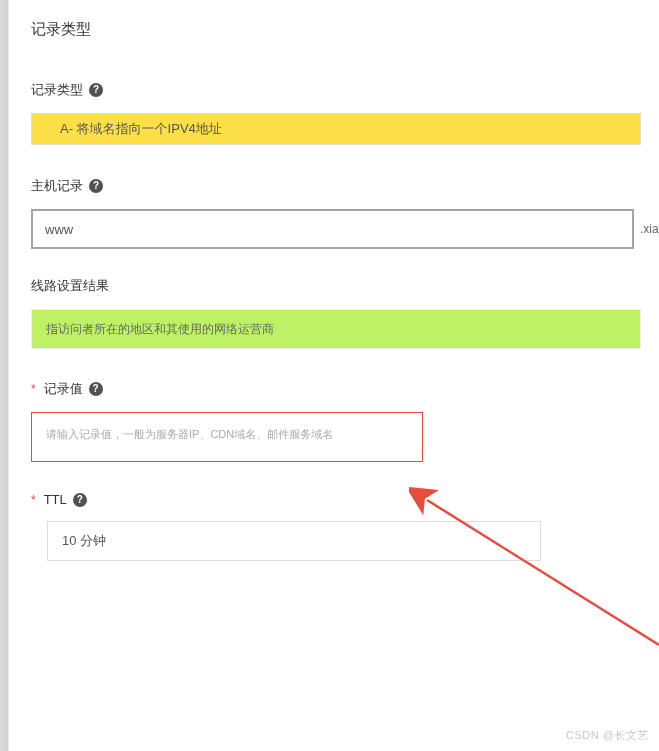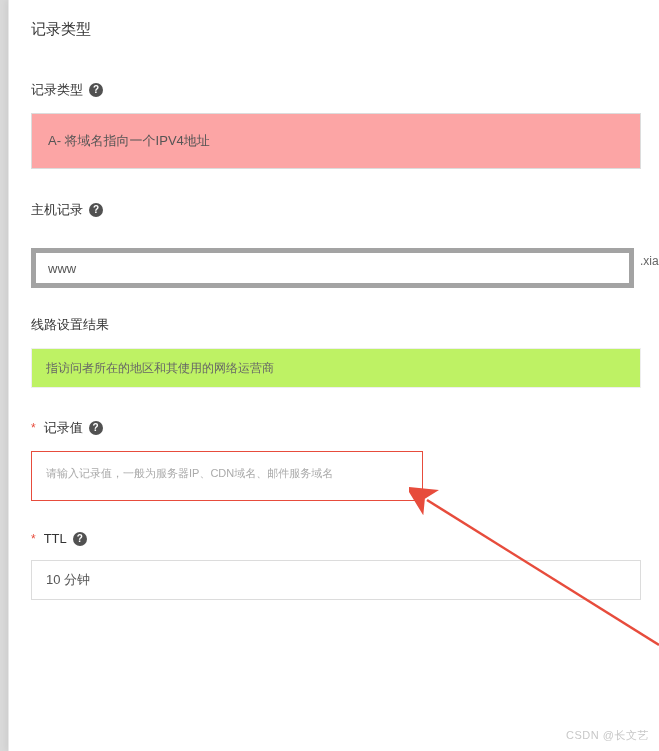--- a/index.html
+++ b/index.html
@@ -8,35 +8,35 @@
   .leftstrip { position: absolute; left: 0; top: 0; width: 8px; height: 100%; background: #d9d9d9; }
   .panel { position: absolute; left: 8px; top: 0; right: 0; bottom: 0; background: #fff; border-left: 1px solid #e8e8e8; box-shadow: -2px 0 6px rgba(0,0,0,0.06); }
   .panel-inner { padding: 20px 0 20px 22px; }
   .title { font-size: 15px; color: #333; font-weight: 400; margin-bottom: 42px; }
 
   .field { margin-bottom: 32px; }
   .field-label { font-size: 13px; color: #333; margin-bottom: 14px; display: flex; align-items: center; gap: 4px; }
   .field-label.req::before { content: "*"; color: #e74c3c; margin-right: 4px; font-size: 12px; }
   .help-icon { display: inline-flex; width: 14px; height: 14px; border-radius: 50%; background: #515151; color: #fff; font-size: 10px; line-height: 14px; align-items: center; justify-content: center; font-weight: bold; margin-left: 2px; }
 
-  .select-box { width: 610px; height: 56px; border: 1px solid #dcdcdc; background: #fca5a5; display: flex; align-items: center; padding: 0 16px; font-size: 13px; color: #555; cursor: pointer; }
+  .select-box { width: 610px; height: 32px; border: 1px solid #dcdcdc; background: #fde047; display: flex; align-items: center; padding: 0 28px; font-size: 13px; color: #555; cursor: pointer; }
 
   .hostrow { display: flex; align-items: center; width: 640px; }
   .text-input { height: 40px; border: 1px solid #dcdcdc; font-size: 13px; color: #555; padding: 0 12px; background: #fff; outline: none; }
-  .text-input.focus { border: 5px solid #a3a3a3; margin-top: 15px; }
+  .text-input.focus { border: 2px solid #a3a3a3; }
   .host-input { width: 603px; }
   .suffix { font-size: 12px; color: #666; margin-left: 6px; white-space: nowrap; }
 
   .sublabel { width: 610px; height: 40px; border: 1px solid #eeeeee; background: #bef264; display: flex; align-items: center; padding: 0 14px; font-size: 12px; color: #666; margin-bottom: -1px; }
 
   .value-wrap { width: 392px; border: 1px solid #e74c3c; padding: 6px 6px 12px 6px; position: relative; }
   .value-input { width: 100%; border: none; height: 30px; font-size: 11px; color: #888; padding: 0 8px; background: #fff; outline: none; }
   .value-input::placeholder { color: #aaa; }
 
-  .ttl-box { width: 610px; height: 40px; border: 1px solid #dcdcdc; display: flex; align-items: center; padding: 0 14px; font-size: 13px; color: #555; cursor: pointer; }
+  .ttl-box { width: 494px; height: 40px; border: 1px solid #dcdcdc; display: flex; align-items: center; padding: 0 14px; font-size: 13px; color: #555; cursor: pointer; margin-left: 16px; }
 
   .arrow-svg { position: absolute; pointer-events: none; }
 
   .watermark { position: absolute; right: 10px; bottom: 8px; font-size: 11px; color: #c8c8c8; letter-spacing: 0.5px; }
 
   .field.spacer { margin-bottom: 28px; }
   .field.val { margin-bottom: 30px; }
   .text-input::placeholder { color: #aaa; }
 </style>
 </head>

